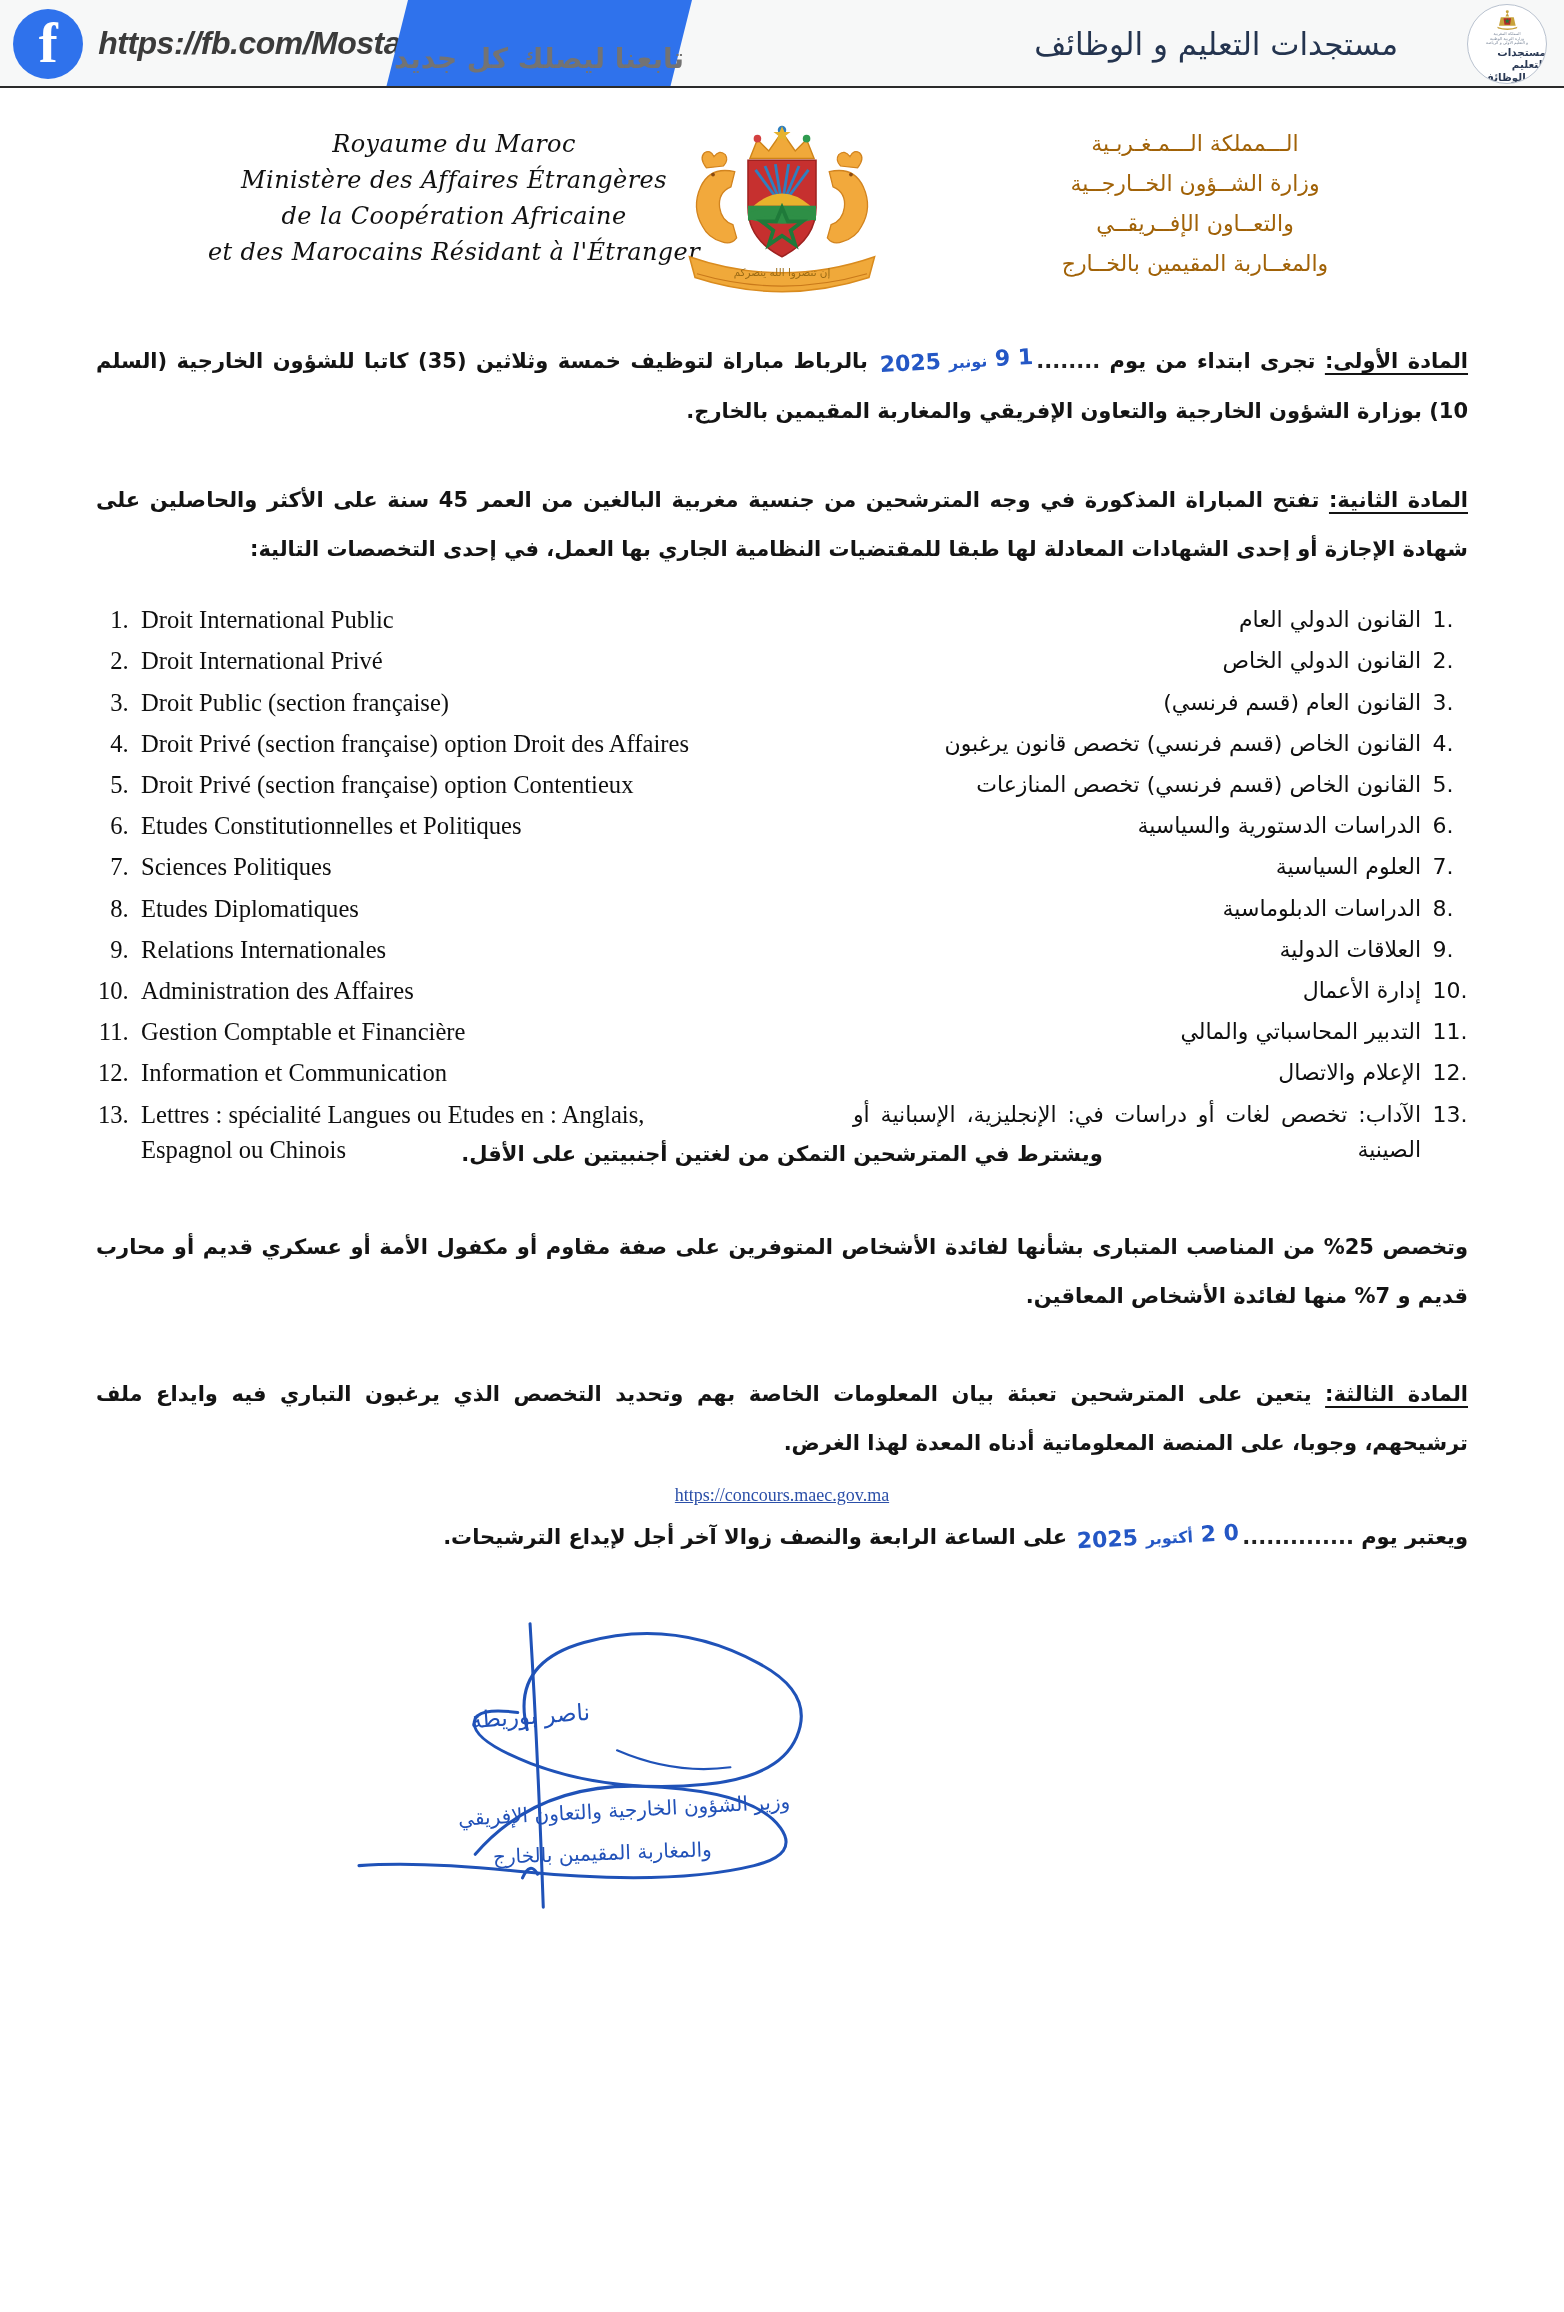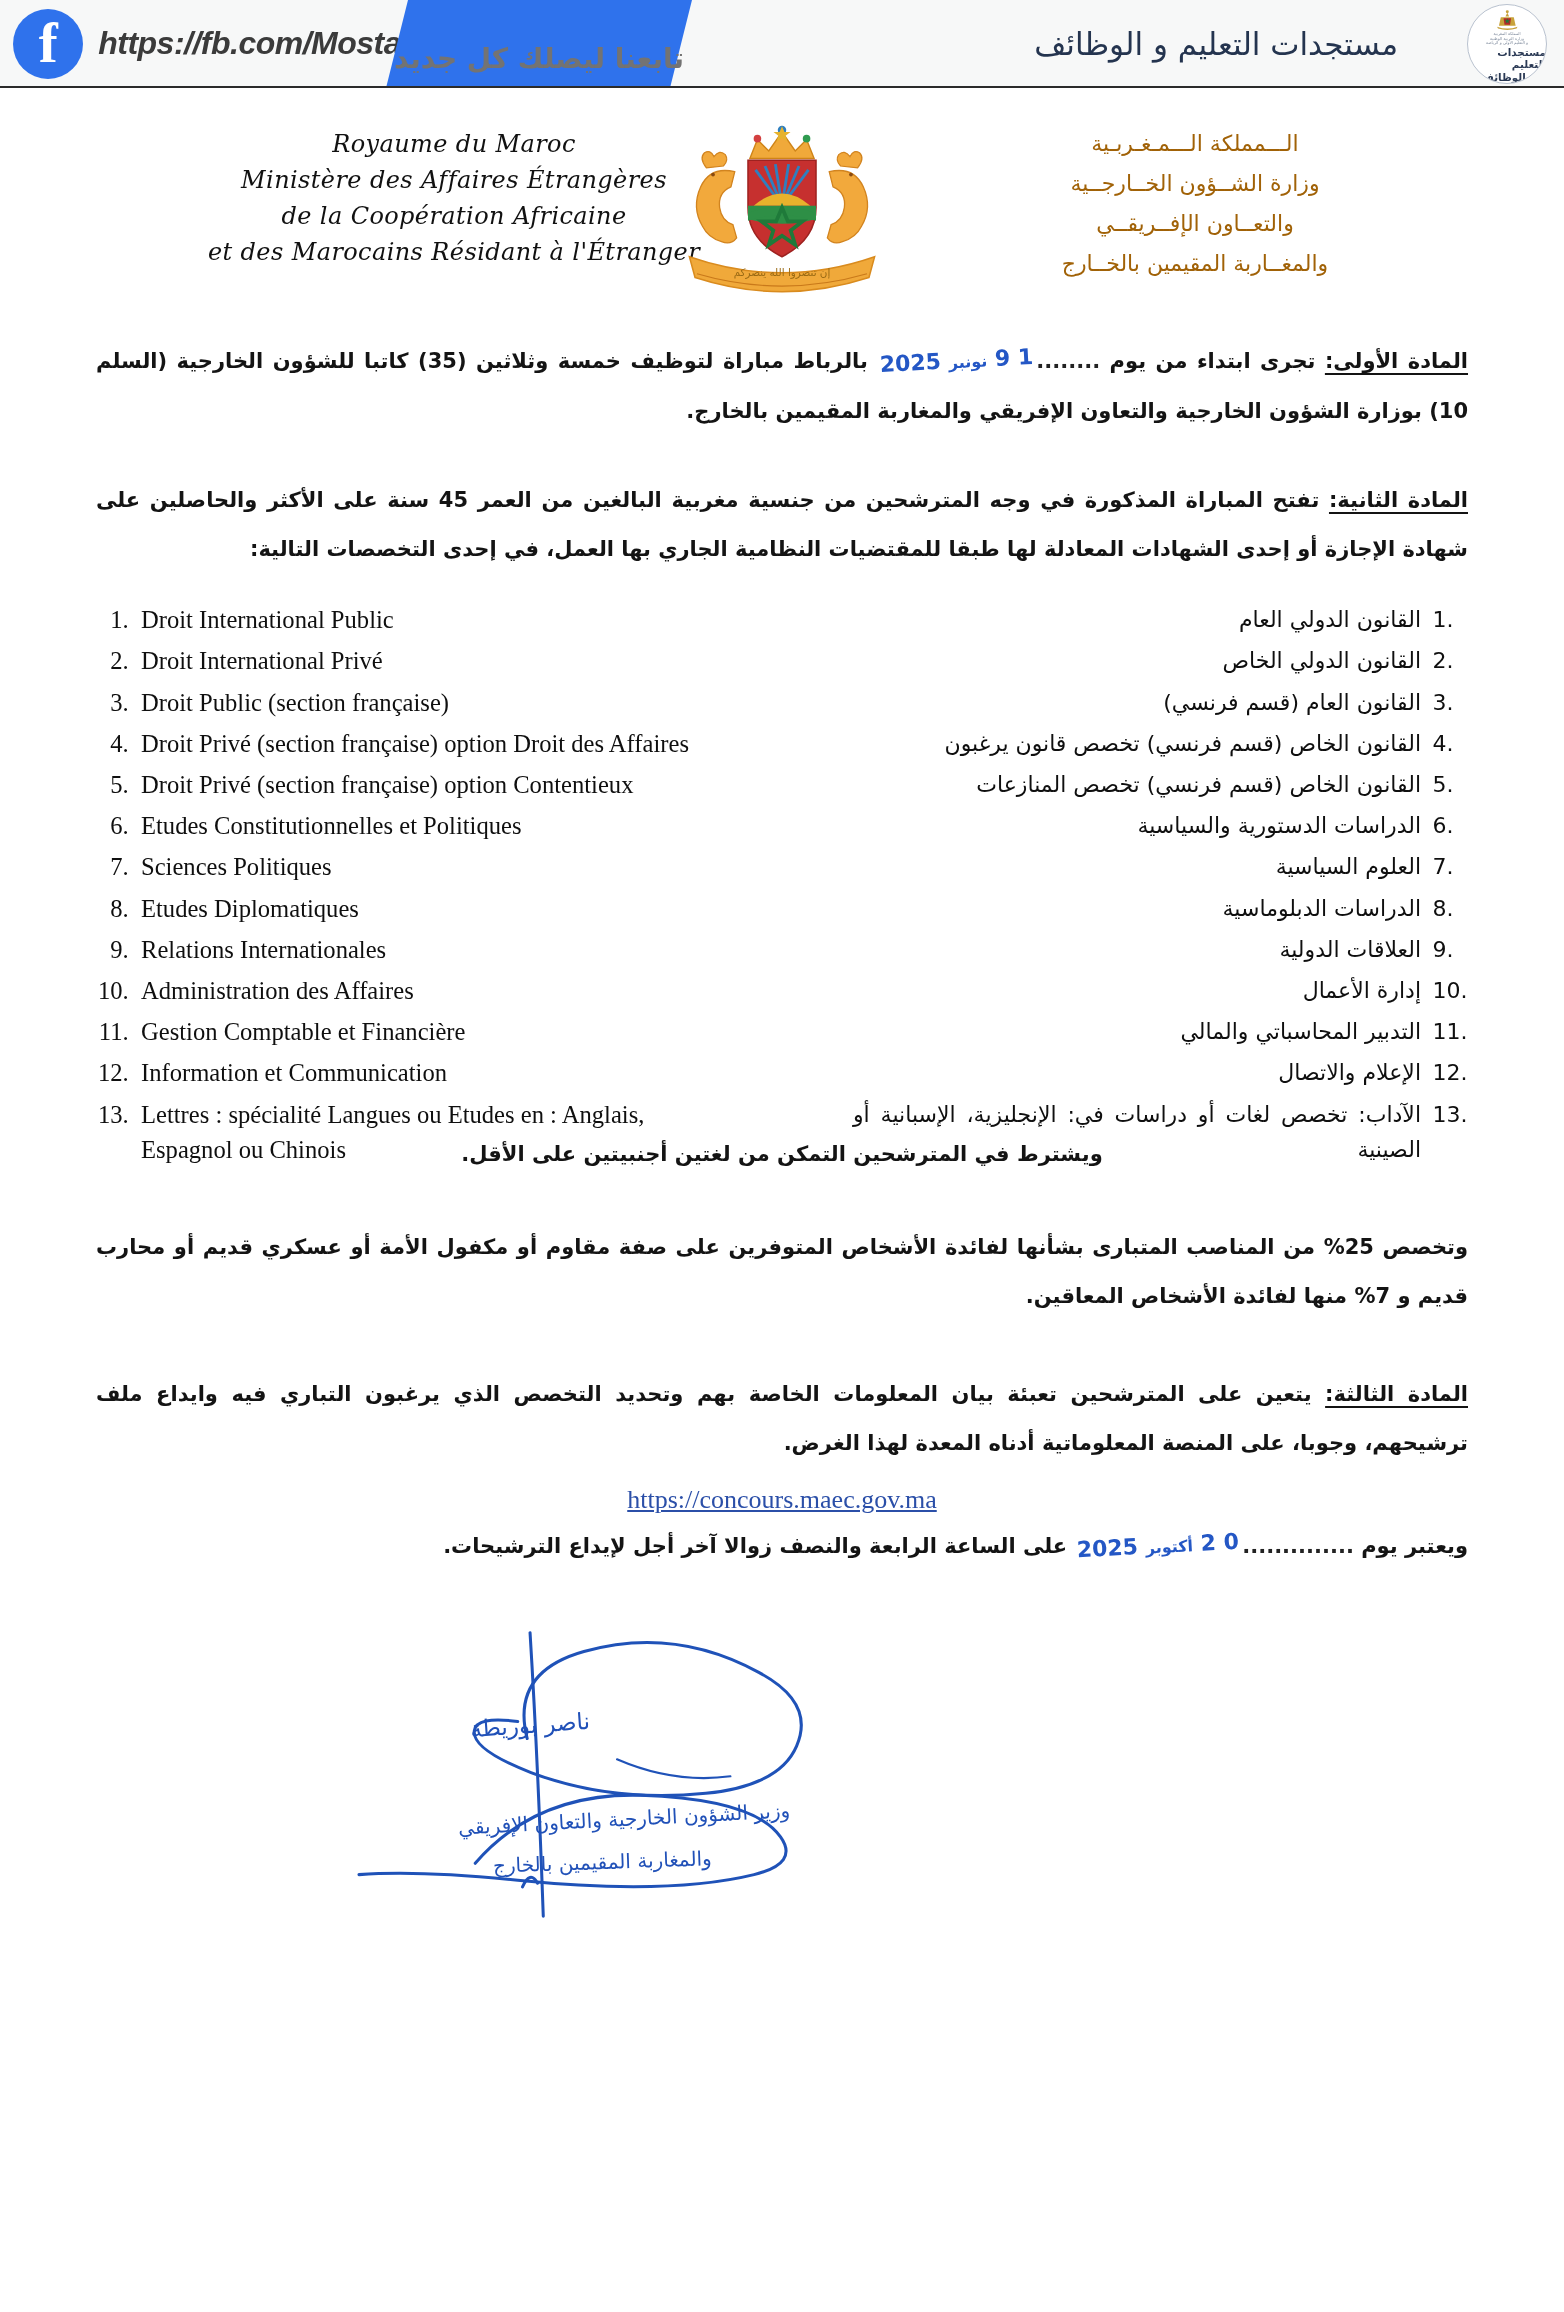--- a/index.html
+++ b/index.html
@@ -261,21 +261,21 @@
   #lang-note { margin-top: 36px; text-align: center; text-align-last: center; }
   #quota-par { margin-top: 44px; }
   #article3  { margin-top: 49px; }
 
   .url-line {
     text-align: center;
     margin-top: 17px;
   }
   .url-link {
     font-family: "Liberation Serif", serif;
-    font-size: 26px;
+    font-size: 18px;
     color: #2b4fa8;
     text-decoration: underline;
   }
   #deadline-par { margin-top: 5.7px; }
 
   
   .sig-zone {
     position: relative;
     width: 1372px;
     height: 312px;

